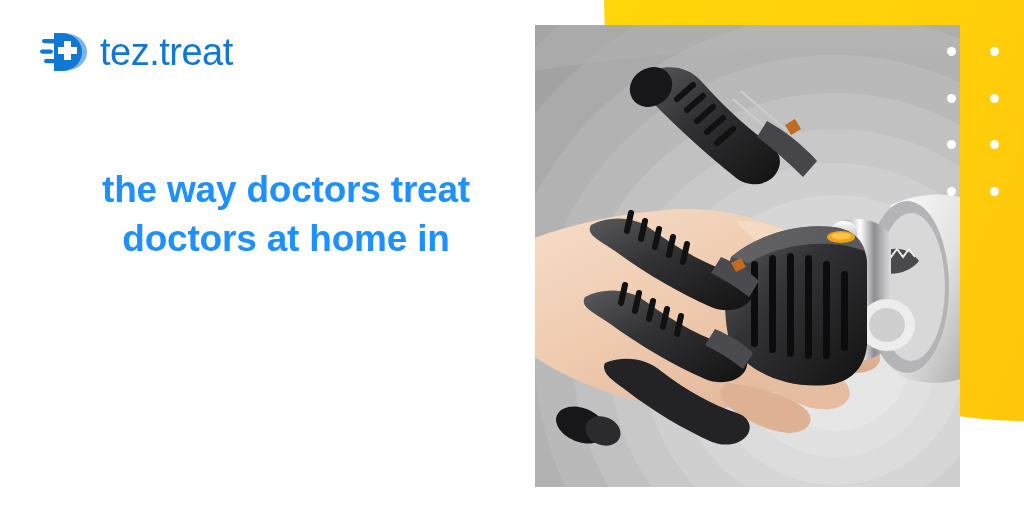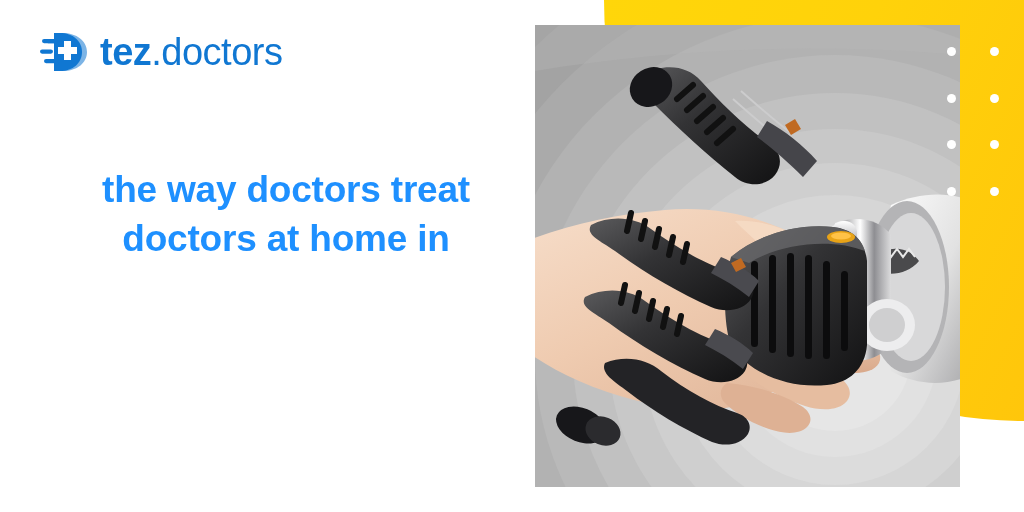--- a/index.html
+++ b/index.html
@@ -76,21 +76,21 @@
     gap: 8px;
   }
   .logo-mark { width: 52px; height: 48px; display: block; }
   .logo-word {
     font-size: 38px;
     line-height: 1;
     color: #1077D2;
     letter-spacing: -0.5px;
     white-space: nowrap;
   }
-  .logo-word .w-bold { font-weight: 700; text-align: right; }
+  .logo-word .w-bold { font-weight: 400; text-align: right; }
   .logo-word .w-light { font-weight: 300; }
 
   
   .headline {
     position: absolute;
     left: 36px;
     top: 140px;
     width: 500px;
     text-align: center;
     color: #1E90FF;
@@ -303,21 +303,21 @@
 
         <g fill="#1077D2">
           <rect x="2" y="11" width="14" height="4.2" rx="2.1"></rect>
           <rect x="6" y="11" width="12" height="4.2" rx="2.1"></rect>
           <rect x="0" y="21.5" width="13" height="4.2" rx="2.1"></rect>
           <rect x="4" y="31" width="16" height="4.2" rx="2.1"></rect>
         </g>
       </svg>
     </span>
     <span class="logo-word">
-      <span class="w-bold">tez</span><span class="w-light">.doctors</span>
+      <span class="w-bold">tez</span><span class="w-light">.treat</span>
     </span>
   </div>
 
   <h1 class="headline">
     <span class="hl-line">the way doctors treat</span>
     <span class="hl-line">doctors at home in</span>
   </h1>
 
 </div>
 

